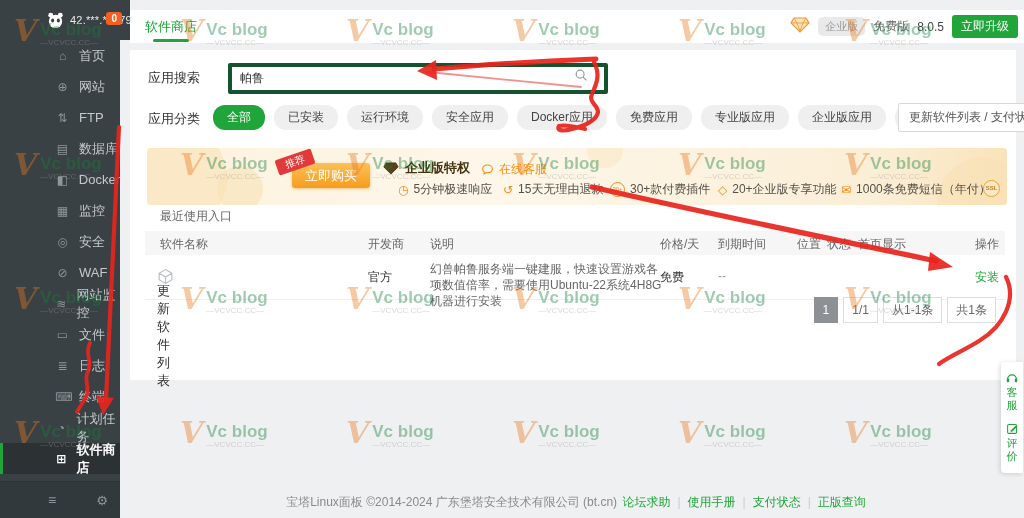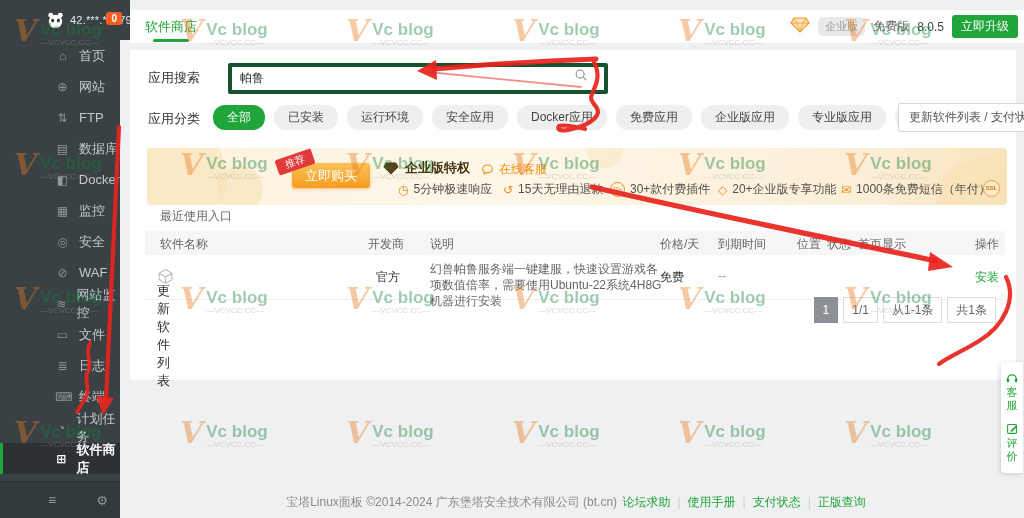--- a/index.html
+++ b/index.html
@@ -199,22 +199,22 @@
     </span>
 
     <span class="form-label" style="top:60px;">应用分类</span>
     <div class="cat-row">
         <div class="cat-btn active">全部</div>
         <div class="cat-btn">已安装</div>
         <div class="cat-btn">运行环境</div>
         <div class="cat-btn">安全应用</div>
         <div class="cat-btn">Docker应用</div>
         <div class="cat-btn">免费应用</div>
+        <div class="cat-btn">专业版应用</div>
         <div class="cat-btn">企业版应用</div>
-        <div class="cat-btn">专业版应用</div>
         <div class="cat-btn">第三方应用</div>
         <div class="cat-btn">一键部署</div>
       </div>
     <span class="update-btn">更新软件列表 / 支付状态</span>
 
     <div class="banner">
       <div class="blob" style="left:-30px;top:-25px;width:110px;height:110px;"></div>
       <div class="blob" style="left:70px;top:18px;width:46px;height:46px;"></div>
       <div class="blob" style="left:440px;top:-16px;width:36px;height:36px;opacity:.4;"></div>
       <div class="blob" style="left:790px;top:10px;width:90px;height:90px;opacity:.5;"></div>
@@ -272,21 +272,21 @@
           <span style="right: 6px;">操作</span>
         </div>
       <div id="tbl-body">
           <div class="tbl-row">
             <span class="cell-name" style="left: 12px; top: 13px;">
               <svg width="17" height="17" viewBox="0 0 16 16">
                 <path d="M8 1.5 L14 5 L14 11 L8 14.5 L2 11 L2 5 Z M2 5 L8 8.5 L14 5 M8 8.5 L8 14.5" fill="none" stroke="#b9bdc1" stroke-width="1.1"></path>
               </svg>
               <span>更新软件列表</span>
             </span>
-            <span style="left: 231px; text-align: right;">官方</span>
+            <span style="left: 223px; text-align: right;">官方</span>
             <span class="cell-desc" style="left: 285px;">幻兽帕鲁服务端一键建服，快速设置游戏各项数值倍率，需要使用Ubuntu-22系统4H8G机器进行安装</span>
             <span style="left: 515px;">免费</span>
             <span style="left: 573px; color: rgb(153, 153, 153);">--</span>
             <span class="cell-action" style="right: 6px;">安装</span>
           </div>
         </div>
     </div>
 
     <div class="pager">
         <span class="pg-box active">1</span>

